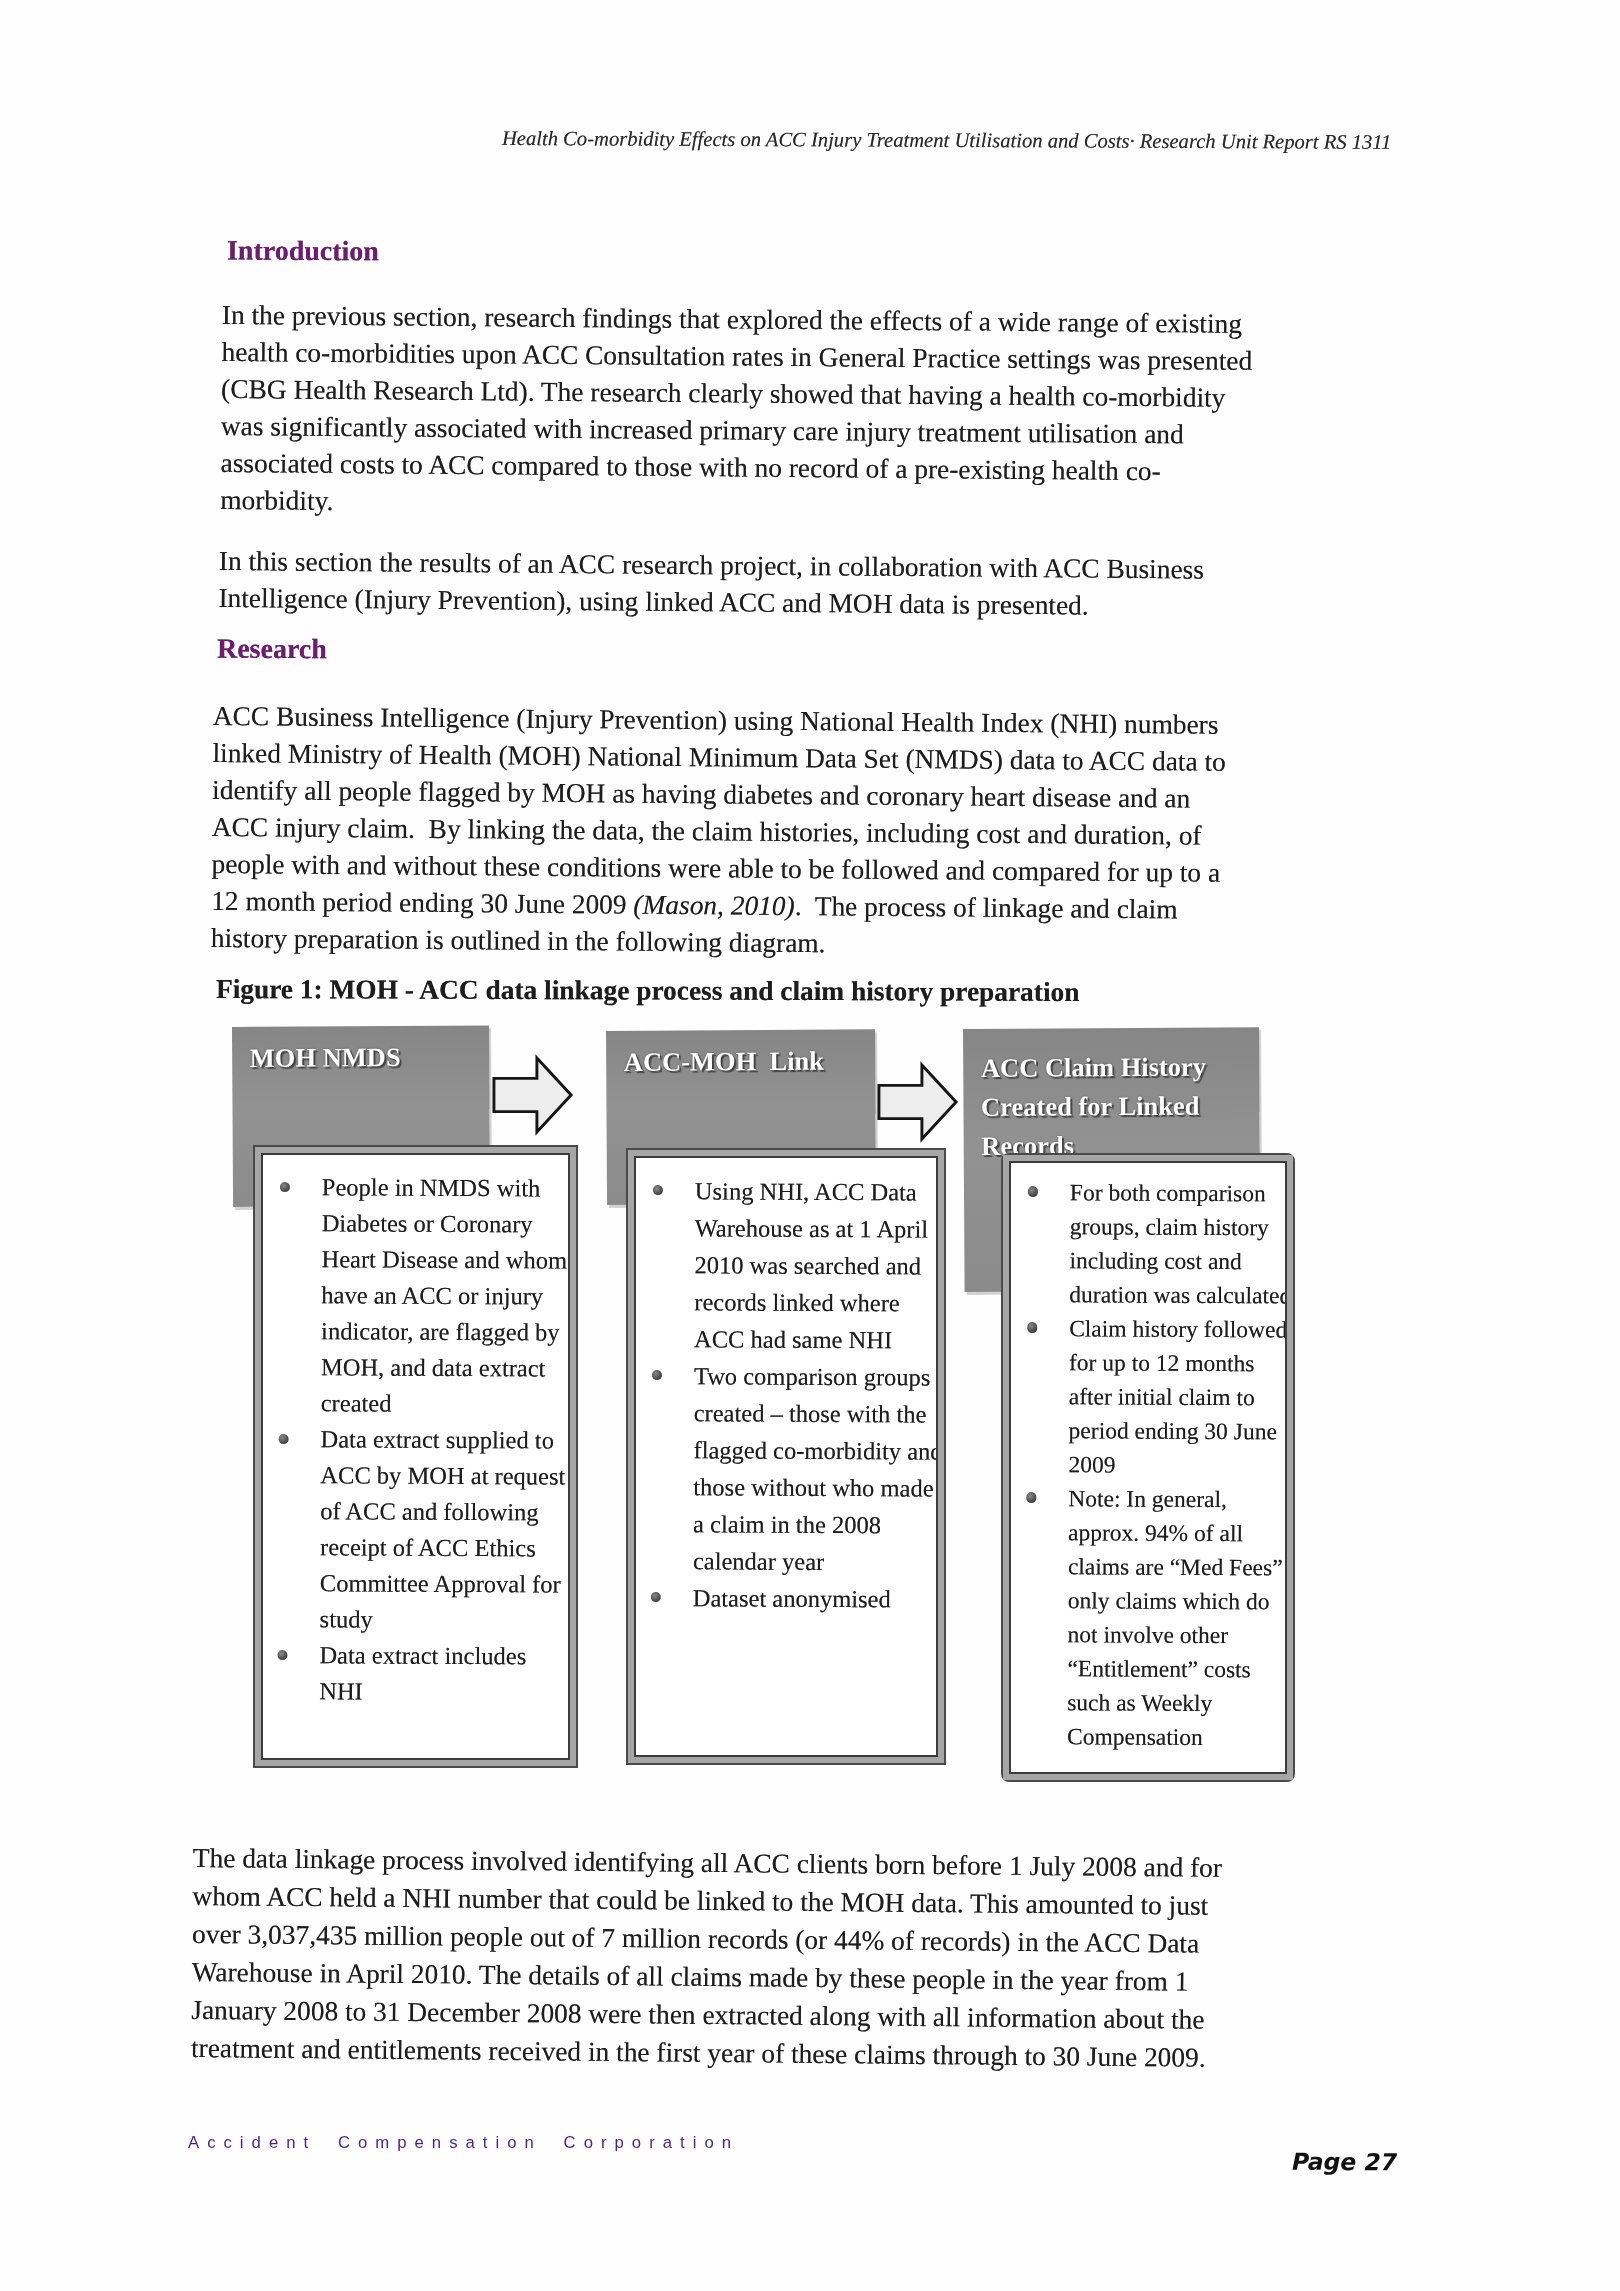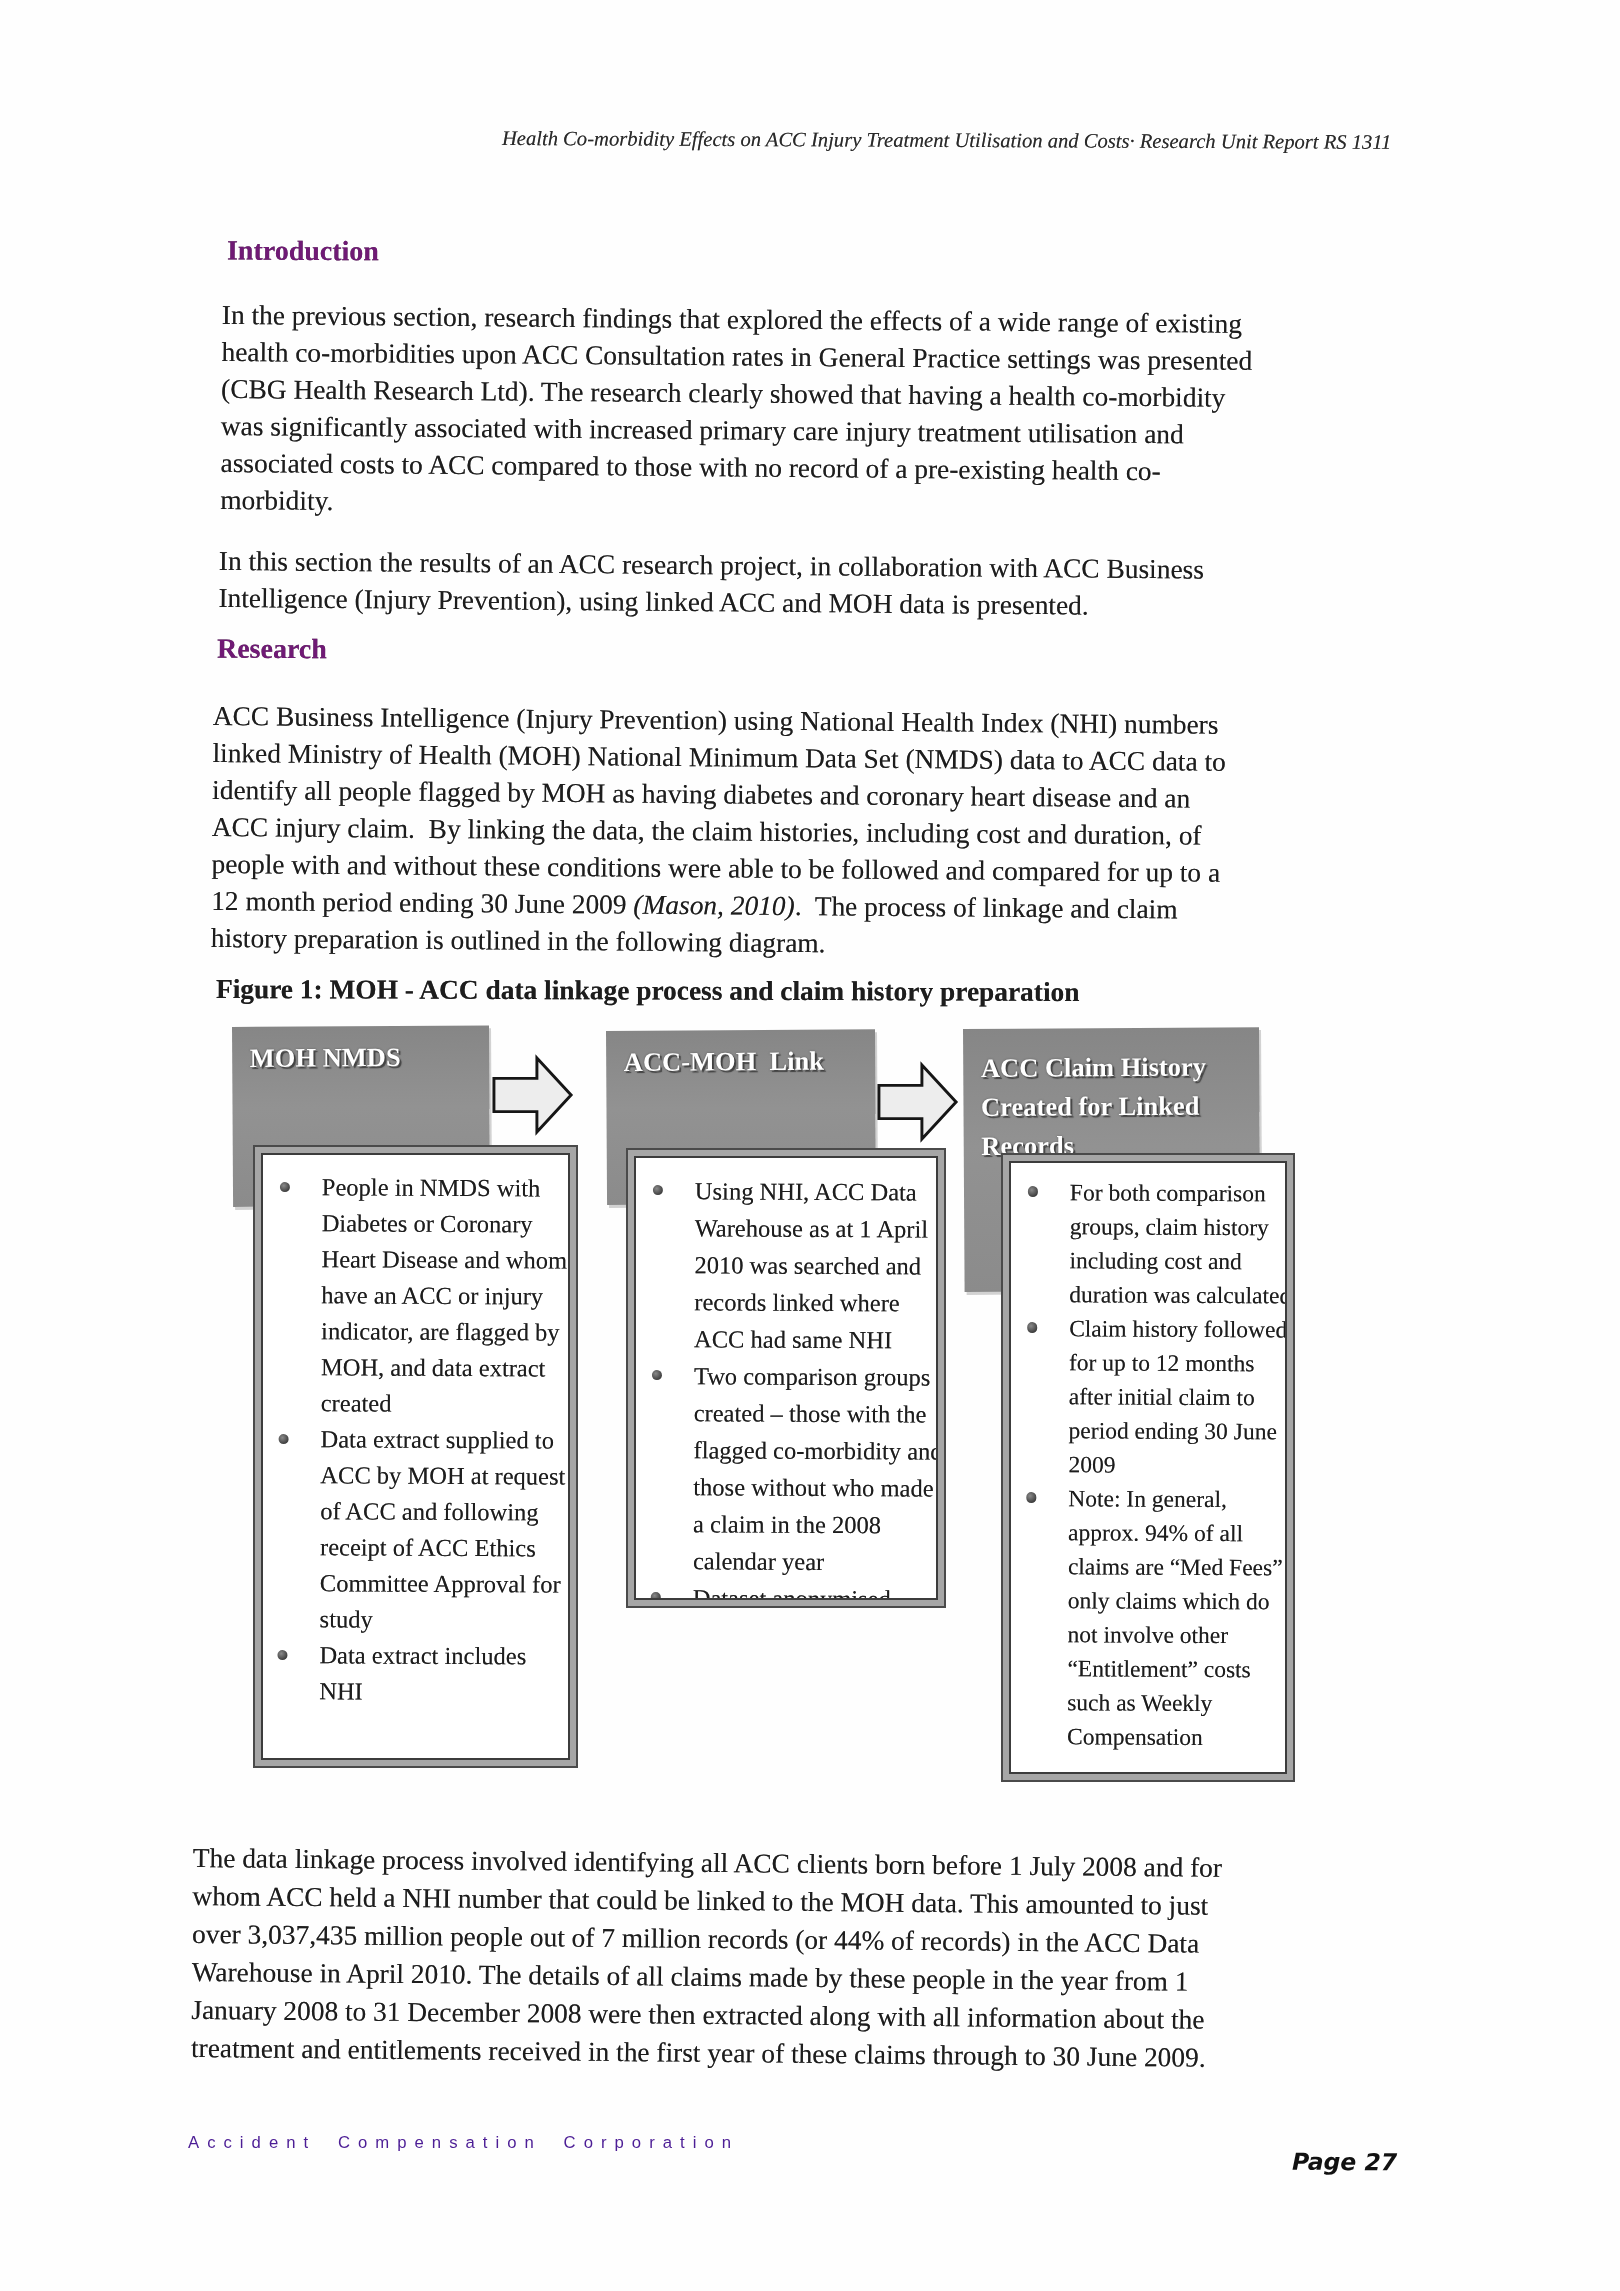--- a/index.html
+++ b/index.html
@@ -63,22 +63,22 @@
 
   .arrow{position:absolute;}
   .arrow1{left:491px;top:23.5px;}
   .arrow2{left:876px;top:31px;}
 
   .cbox{position:absolute;background:#fff;border:2px solid #4a4a4a;box-sizing:border-box;}
   .cbox-mid{position:absolute;inset:0;border:6.9px solid #a6a6a6;box-sizing:border-box;}
   .cbox-inner{position:absolute;inset:0;border:2px solid #3c3c3c;box-sizing:border-box;
     overflow:hidden;}
   .cbox1{left:253px;top:120px;width:325px;height:623px;padding-left:48px;}
-  .cbox2{left:626px;top:123px;width:320px;height:460px;}
-  .cbox3{left:1001px;top:128px;width:294px;height:629px;}
+  .cbox2{left:626px;top:123px;width:320px;height:617px;}
+  .cbox3{left:1001px;top:128px;width:294px;height:629px;border-radius:8px;}
 
   .cbox ul{list-style:none;margin:13.7px 0 0 0;padding:0;
     font-size:24.5px;line-height:36px;transform:rotate(0.3deg);transform-origin:left top;
     text-shadow:0 0 0.4px rgba(0,0,0,.55);}
   .cbox2 ul{line-height:37px;}
   .cbox3 ul{font-size:23.5px;line-height:34px;margin-top:11.8px;}
   .cbox li{position:relative;padding-left:59px;margin:0;}
   .cbox li::before{
     content:"";position:absolute;left:16.7px;top:12.7px;width:10.8px;height:10.8px;border-radius:50%;
     background:radial-gradient(circle at 38% 35%,#8a8a8a,#3a3a3a 75%);

